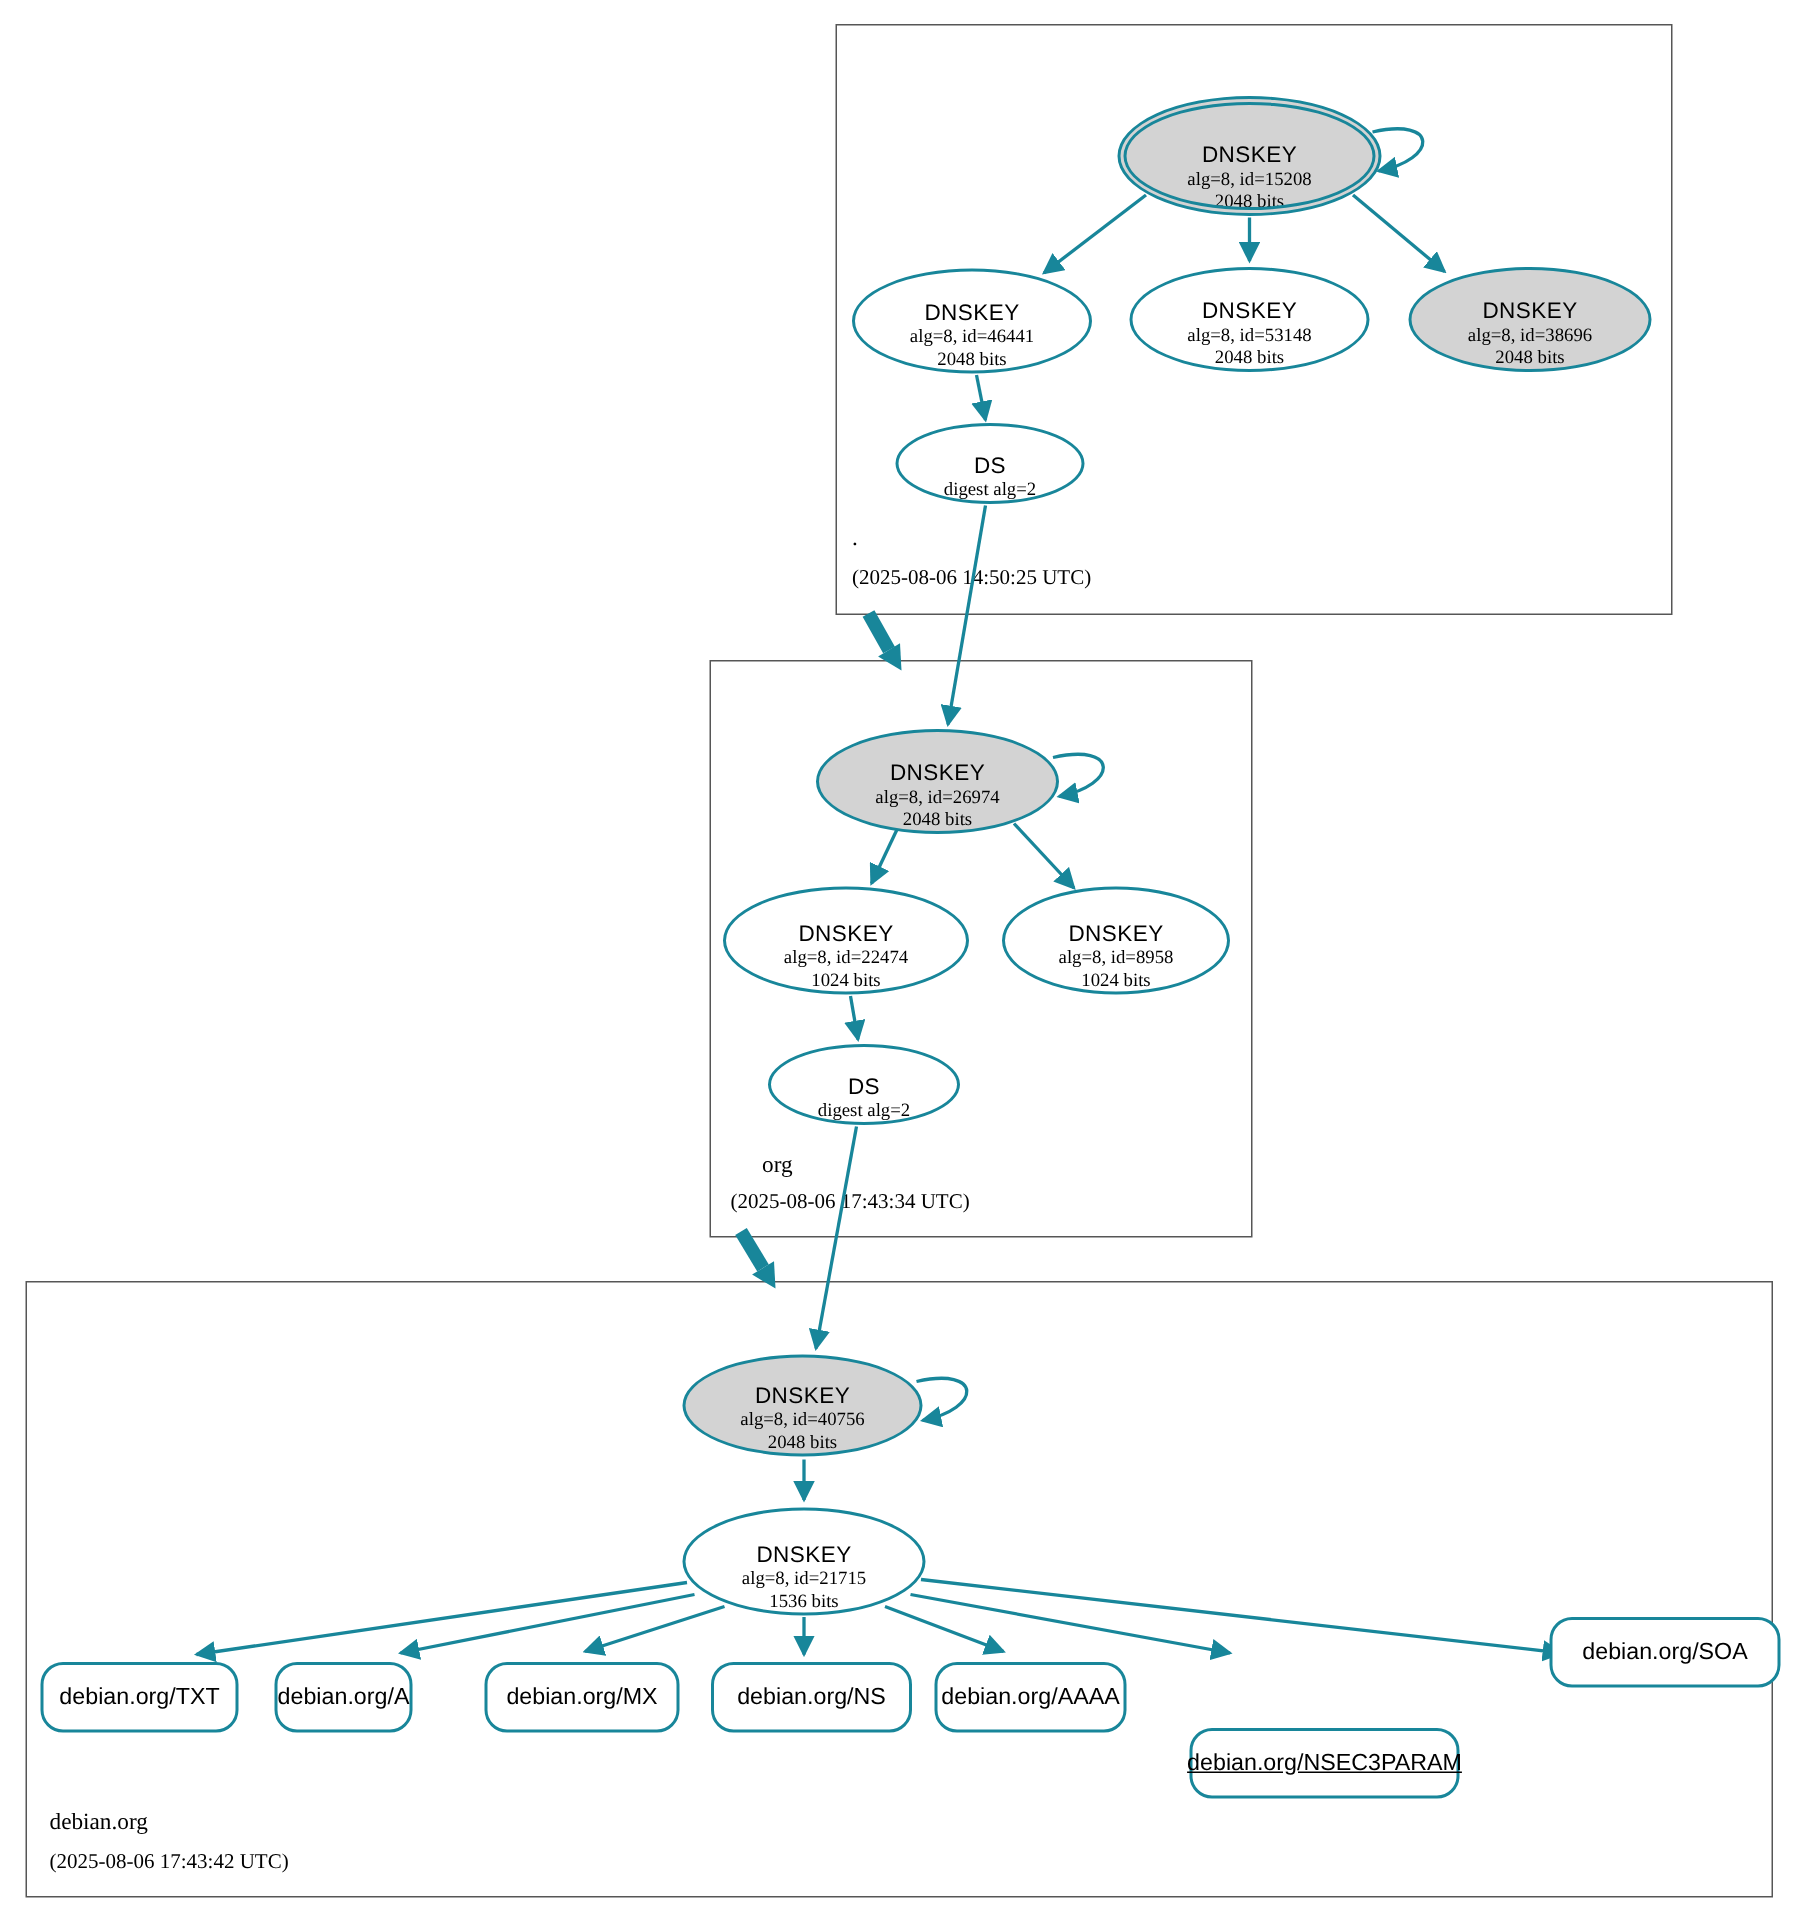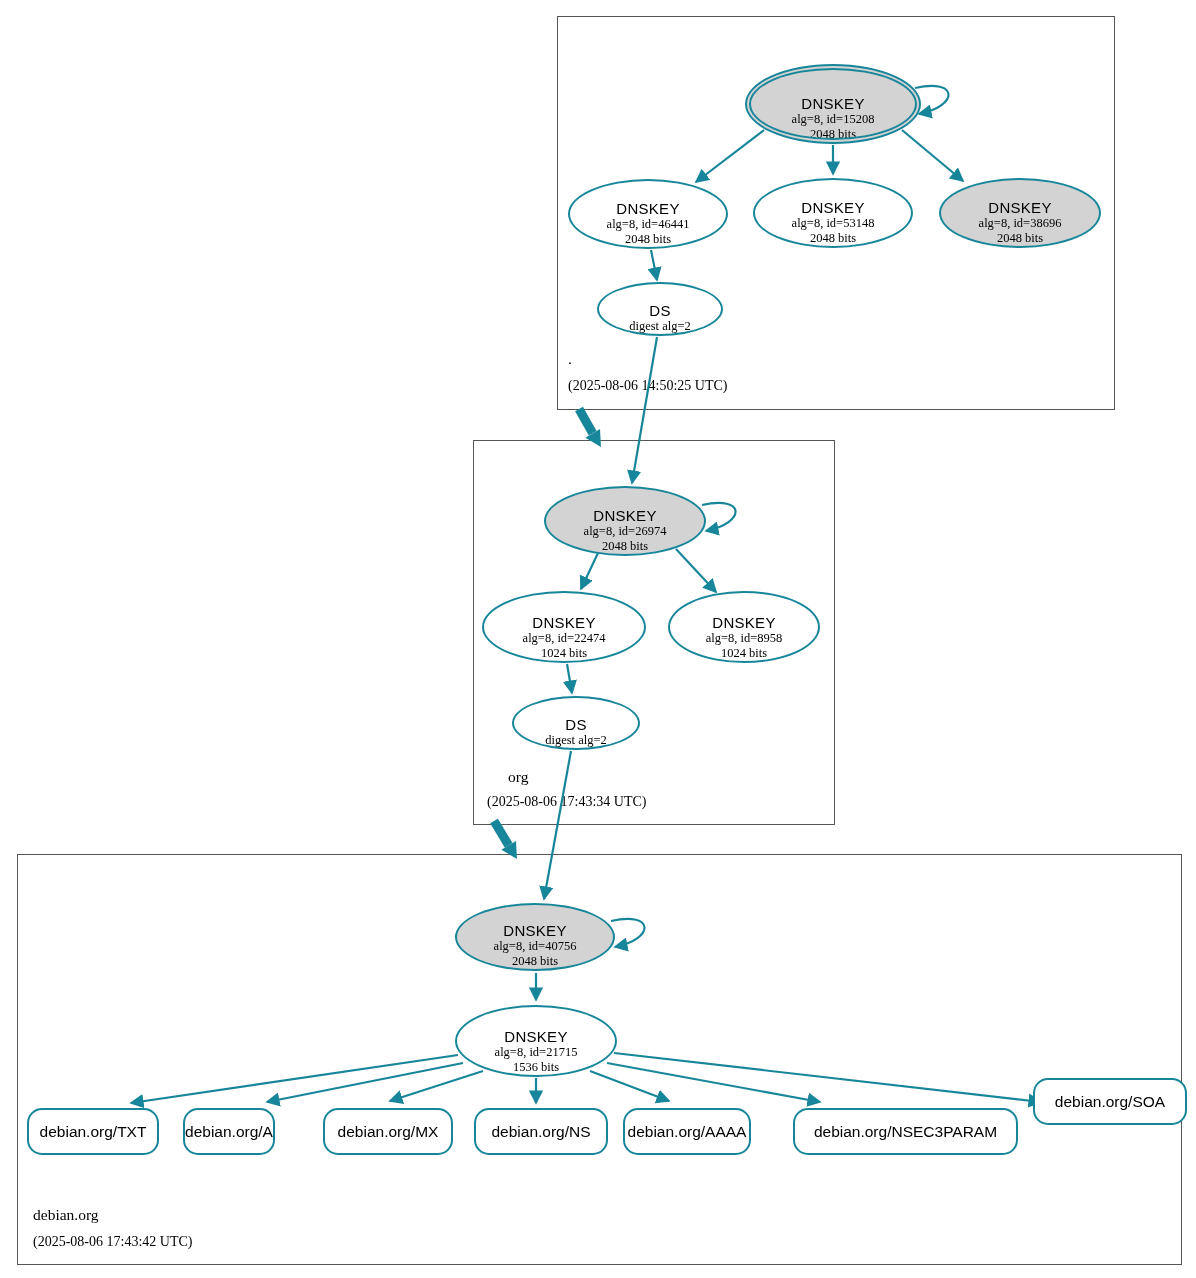--- a/index.html
+++ b/index.html
@@ -129,16 +129,16 @@
     <div class="node-title">DNSKEY</div>
     <div class="node-sub">alg=8, id=21715</div>
     <div class="node-sub">1536 bits</div>
   </div>
 
   <div class="rrbox" style="left:27px;top:1108px;width:132px;">debian.org/TXT</div>
   <div class="rrbox" style="left:183px;top:1108px;width:92px;">debian.org/A</div>
   <div class="rrbox" style="left:323px;top:1108px;width:130px;">debian.org/MX</div>
   <div class="rrbox" style="left:474px;top:1108px;width:134px;">debian.org/NS</div>
   <div class="rrbox" style="left:623px;top:1108px;width:128px;">debian.org/AAAA</div>
-  <div class="rrbox" style="left:793px;top:1108px;width:225px;">debian.org/NSEC3PARAM</div>
+  <div class="rrbox" style="left:793px;top:1152px;width:180px;text-decoration:underline;">debian.org/NSEC3PARAM</div>
   <div class="rrbox" style="left:1033px;top:1078px;width:154px;">debian.org/SOA</div>
 
 </div>
 
 </body></html>

